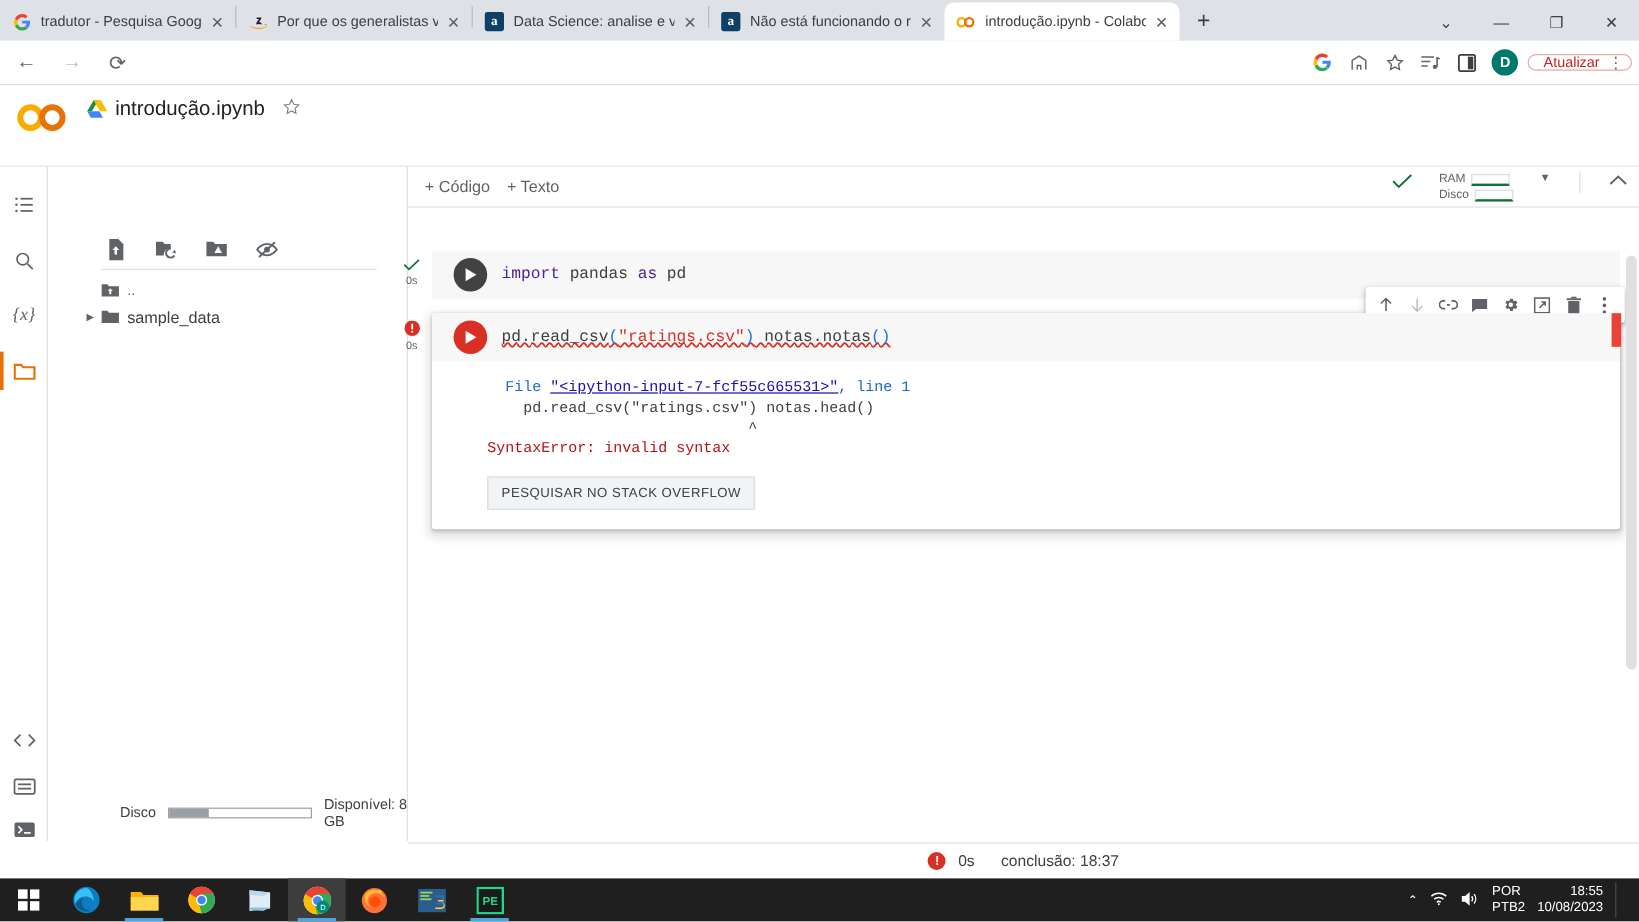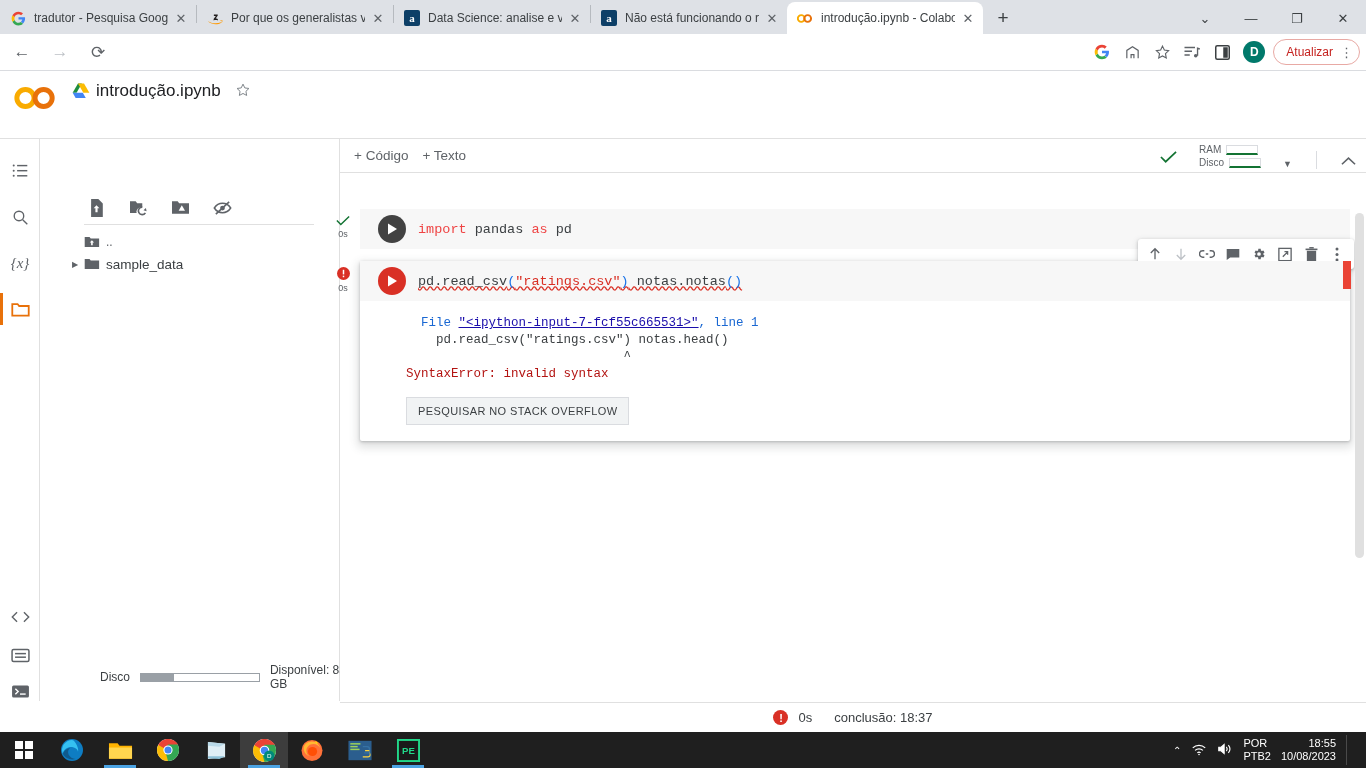--- a/index.html
+++ b/index.html
@@ -84,21 +84,21 @@
     width: 30px; height: 30px; display: flex; align-items: center;
     justify-content: center; color: #5f6368; font-size: 15px;
   }
   .profile-dot {
     width: 22px; height: 22px; border-radius: 50%; background: #00796b;
     color: #fff; font-size: 12px; font-weight: bold;
     display: flex; align-items: center; justify-content: center;
     margin: 0 6px;
   }
   .update-pill {
-    display: flex; align-items: center; height: 26px;
+    display: flex; align-items: center; height: 14px;
     border: 1px solid #e8a9a4; border-radius: 13px;
     padding: 0 6px 0 12px; color: #c5221f; font-size: 12px;
     margin-left: 2px;
   }
   .update-pill .kebab { margin-left: 7px; letter-spacing: 0; font-size: 13px; color: #5f6368;}
 
   
   .colab-header {
     position: absolute; top: 71px; left: 0; width: 1366px; height: 68px;
     background: #fff; border-bottom: 1px solid #e0e0e0;
@@ -200,21 +200,21 @@
   .nb-toolbar {
     position: absolute; left: 0; top: 0; width: 1026px; height: 34px;
     border-bottom: 1px solid #e0e0e0; display: flex; align-items: center;
   }
   .add-btn {
     display: flex; align-items: flex-start; font-size: 13.5px; color: #5f6368;
     margin-left: 14px; gap: 5px;
   }
   .nb-status {
     position: absolute; right: 10px; top: 4px;
-    display: flex; align-items: flex-end; gap: 22px;
+    display: flex; align-items: flex-start; gap: 22px;
   }
   .check-ok { color: #137333; font-size: 17px; }
   .ram-disk { font-size: 10px; color: #5f6368; line-height: 13px; }
   .ram-disk .lbl-row { display: flex; align-items: center; gap: 5px; }
   .mini-meter { width: 32px; height: 10px; border-bottom: 2px solid #137333; background: #fff; border-left:1px solid #dadce0;border-right:1px solid #dadce0;border-top:1px solid #dadce0;}
   .nb-status .caret { color: #5f6368; font-size: 9px; }
   .nb-status .vdiv { width: 1px; height: 18px; background: #dadce0; margin: 0 2px;}
   .nb-status .chev-up { color: #5f6368; font-size: 13px; }
 
   .cells-wrap { position: absolute; left: 0; top: 34px; width: 1026px; height: 528px; }
@@ -242,21 +242,21 @@
     width: 28px; height: 28px; border-radius: 50%;
     display: flex; align-items: center; justify-content: center;
     color: #fff; font-size: 11px; margin: 0 12px 0 18px; flex: 0 0 28px;
   }
   .run-cell.ok { background: #424242; }
   .run-cell.err { background: #d93025; }
   .code-txt {
     font-family: "Liberation Mono", monospace; font-size: 13.5px;
     white-space: pre;
   }
-  .tok-kw { color: #ef4444; }
+  .tok-kw { color: #4c1d95; }
   .tok-str { color: #d93025; }
   .tok-paren { color: #1a73e8; }
   .tok-plain { color: #3c4043; }
   .squiggle {
     text-decoration: underline wavy #d93025; text-decoration-skip-ink: none;
   }
 
   .err-out {
     font-family: "Liberation Mono", monospace; font-size: 12.5px;
     line-height: 17px; padding: 14px 0 0 46px; white-space: pre;

